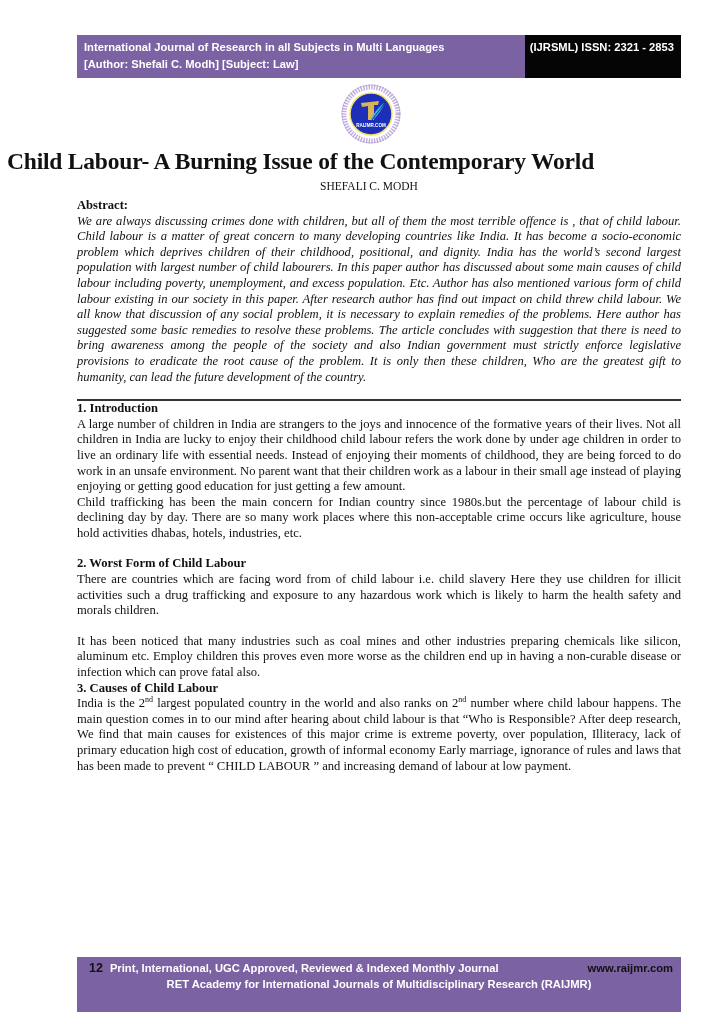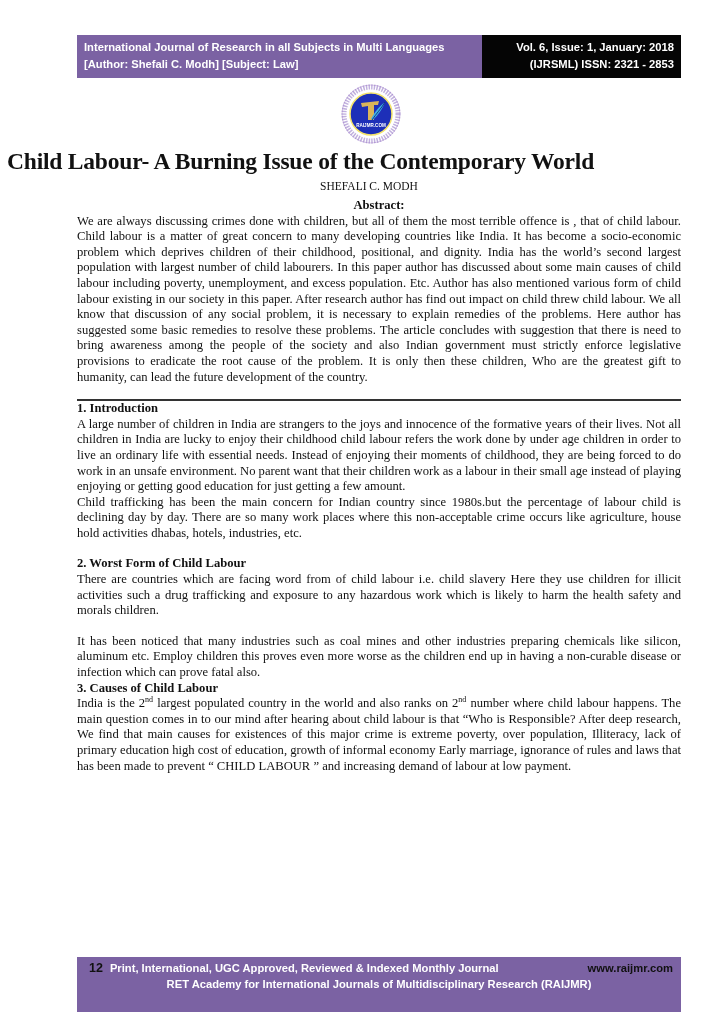--- a/index.html
+++ b/index.html
@@ -19,21 +19,21 @@
       position: absolute;
       left: 77px;
       top: 35px;
       width: 604px;
       height: 43px;
       display: flex;
     }
     .header-left {
       background: #7b62a3;
       color: #ffffff;
-      width: 405px;
+      width: 448px;
       box-sizing: border-box;
       padding: 4px 0 0 7px;
       font-family: "Liberation Sans", sans-serif;
       font-weight: bold;
       font-size: 11.2px;
       line-height: 17px;
     }
     .header-right {
       background: #050505;
       color: #ffffff;
@@ -77,23 +77,23 @@
       left: 77px;
       top: 198px;
       width: 604px;
       font-size: 12.6px;
       line-height: 15.6px;
     }
     .abstract-heading {
       font-weight: bold;
       font-size: 12.6px;
       margin: 0;
-      text-align: center;
     }
     .abstract-text {
+      font-style: italic;
       text-align: justify;
       margin: 0;
     }
     .rule {
       border: none;
       border-top: 1.6px solid #333;
       margin: 0;
       width: 604px;
     }
     .rule-top { margin-top: 14px; }
@@ -158,21 +158,20 @@
   </style>
 </head>
 <body>
 
 <div class="header-band">
   <div class="header-left">
     <div>International Journal of Research in all Subjects in Multi Languages</div>
     <div>[Author: Shefali C. Modh] [Subject: Law]</div>
   </div>
   <div class="header-right">
-    <div>Vol. 6, Issue: 1, January: 2018</div>
     <div>(IJRSML)  ISSN: 2321 - 2853</div>
   </div>
 </div>
 
 <div class="logo">
   <svg width="60" height="60" viewBox="0 0 60 60">
     <circle cx="30" cy="30" r="29" fill="#ffffff" stroke="#d9c9e9" stroke-width="1"></circle>
     <circle cx="30" cy="30" r="27" fill="none" stroke="#8e6fc2" stroke-width="5" stroke-dasharray="1.5 1.2" opacity="0.55"></circle>
     <circle cx="30" cy="30" r="21" fill="#1d2fb8" stroke="#f3e26a" stroke-width="1.5"></circle>
     <path d="M20 19 L38 17 L37 21 L33 21 L33 36 L27 36 L27 22 L21 23 Z" fill="#d9b55a"></path>

